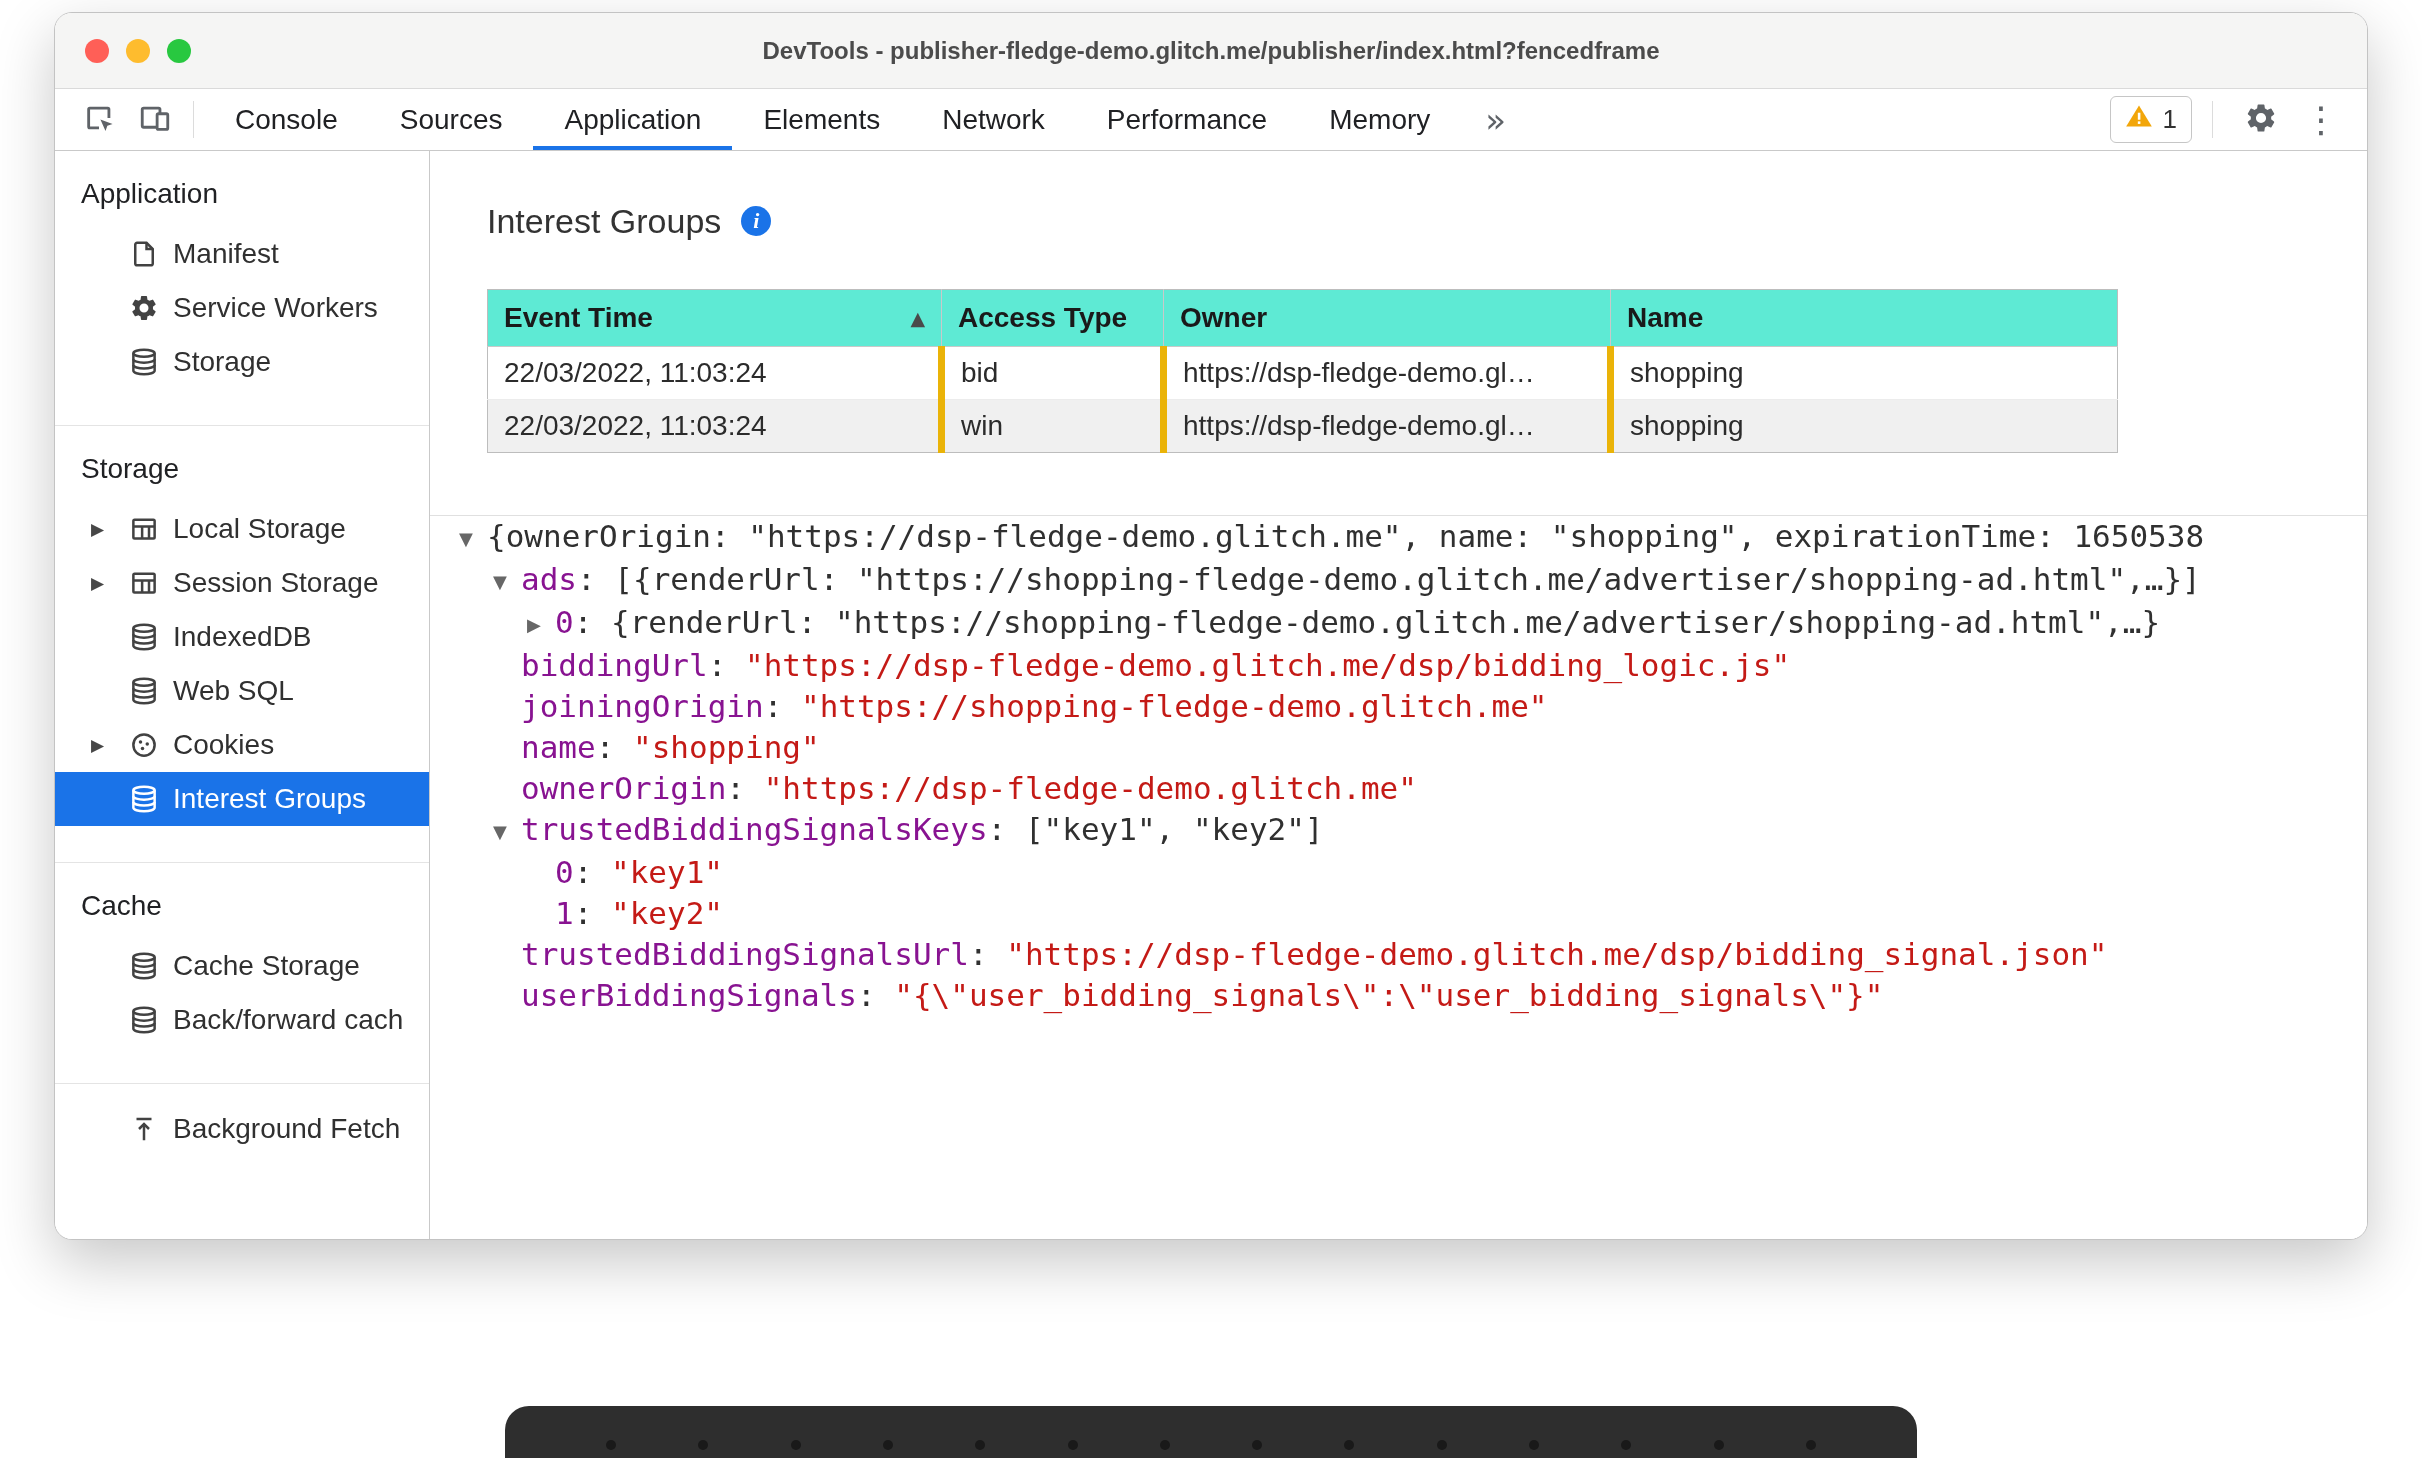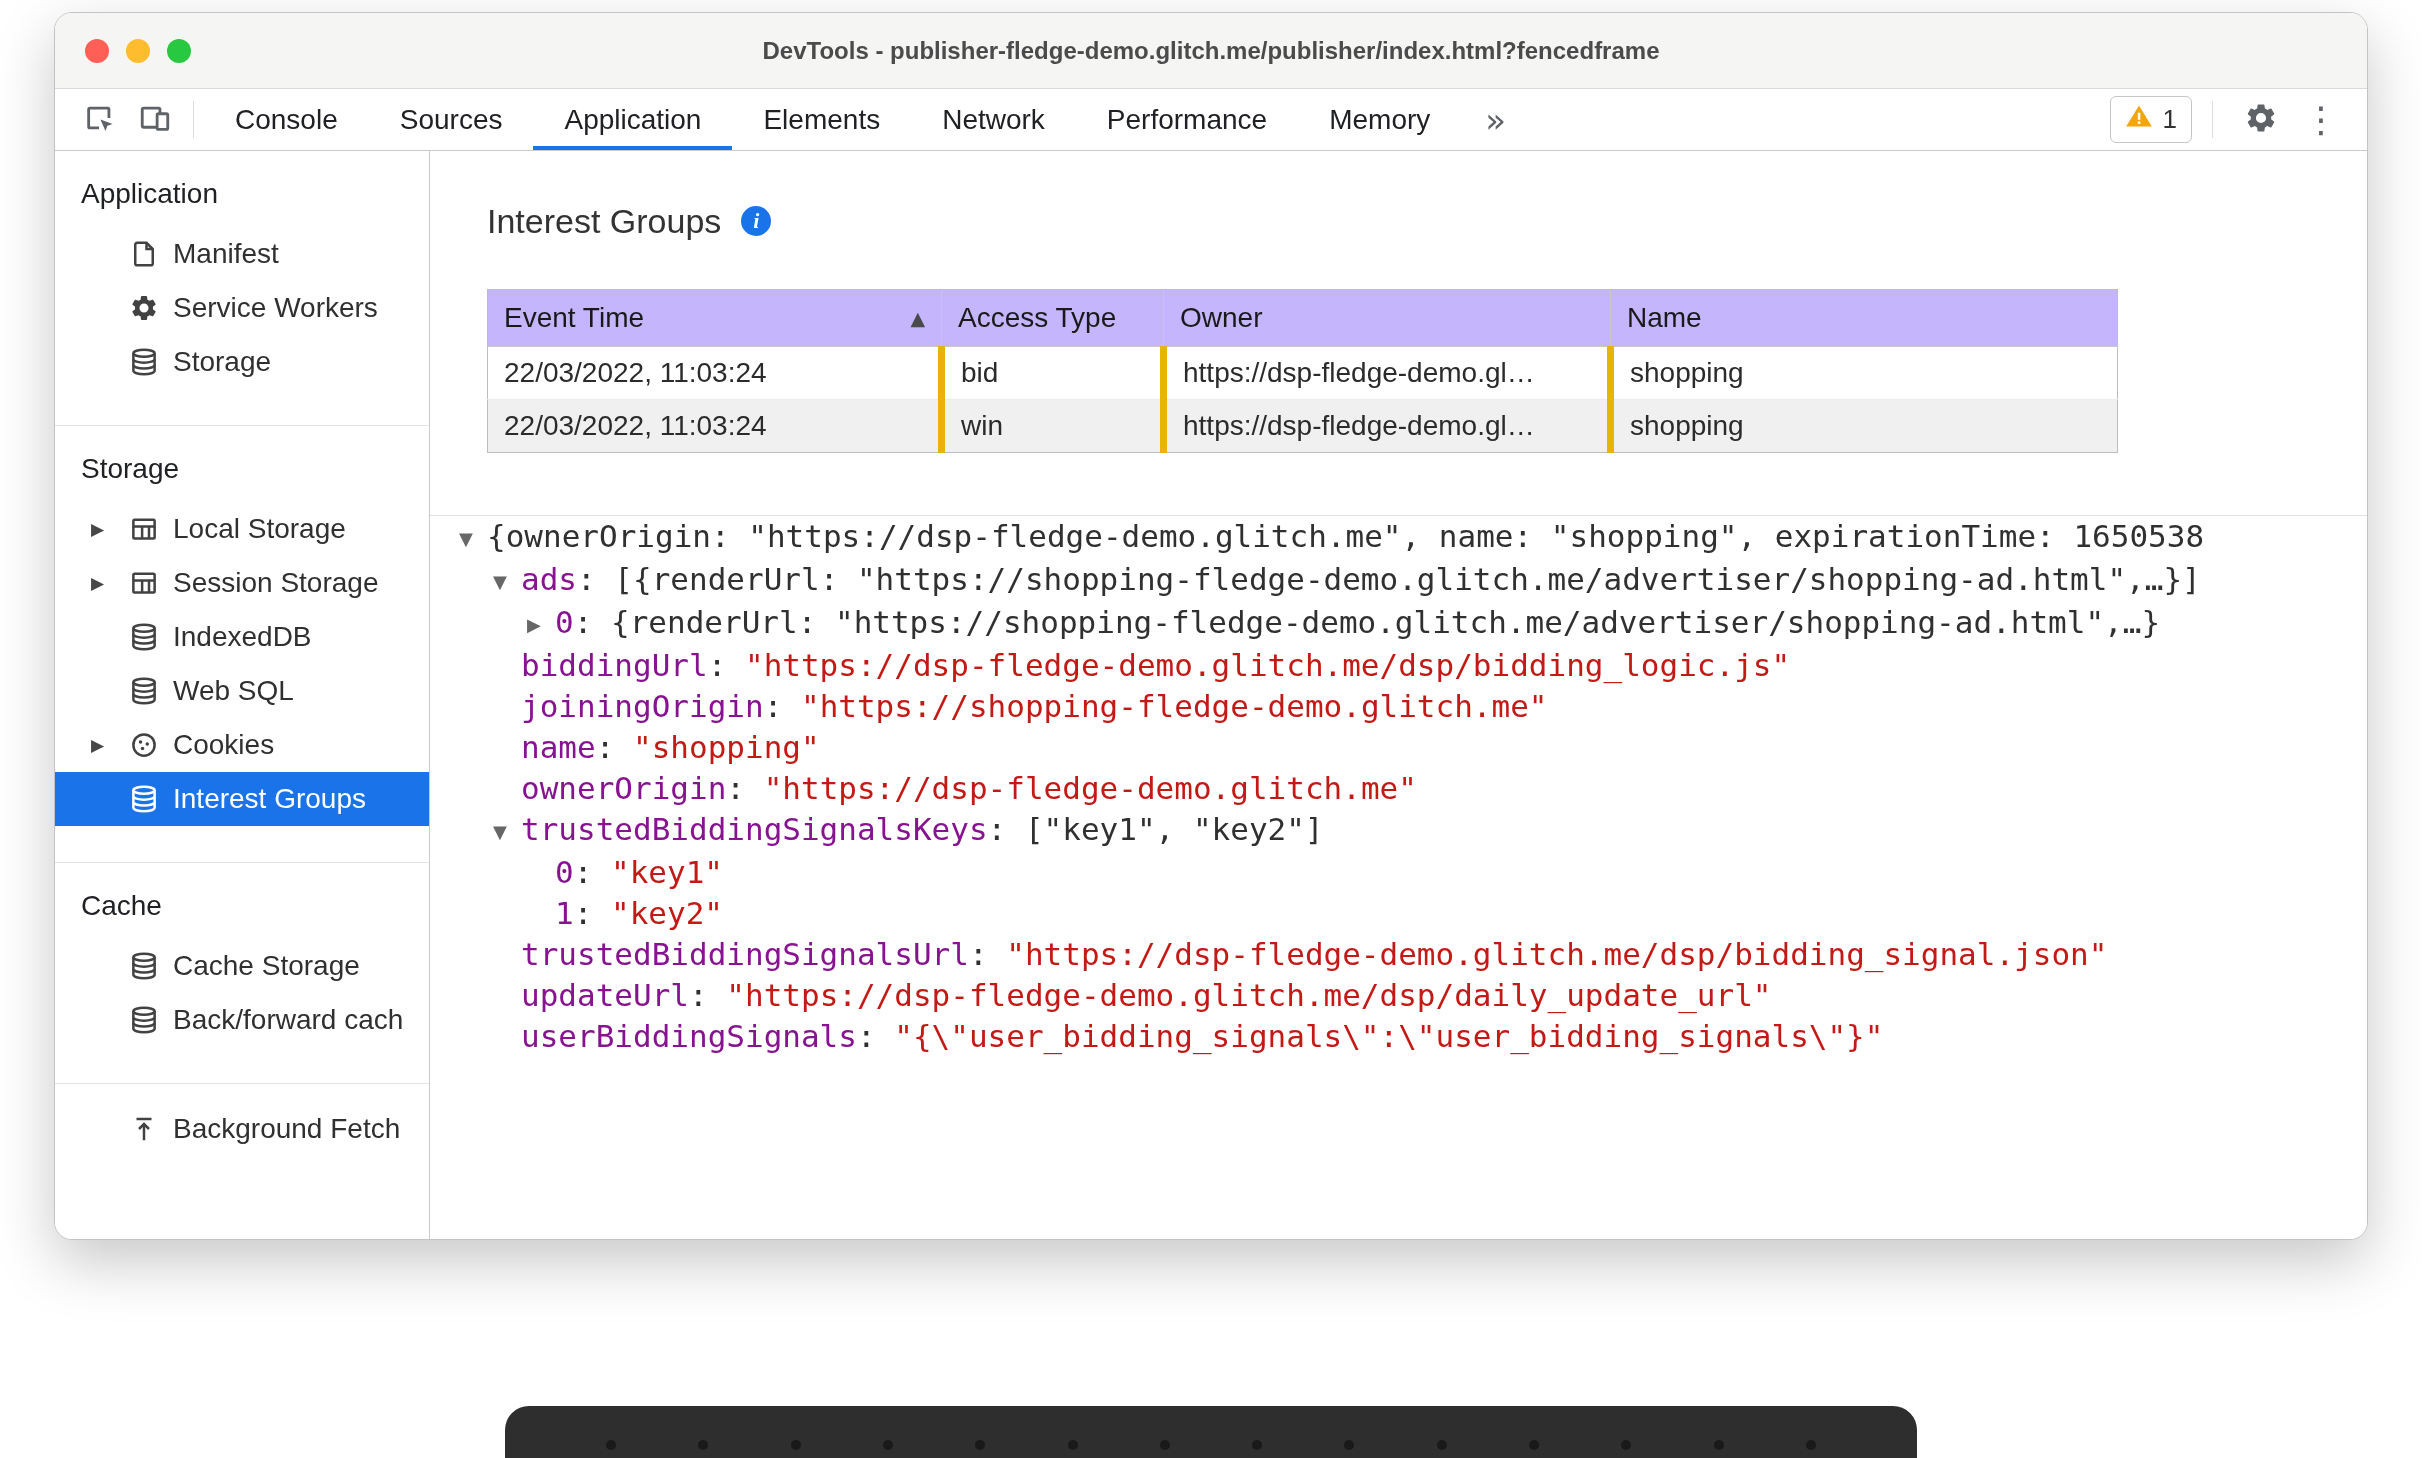--- a/index.html
+++ b/index.html
@@ -57,21 +57,21 @@
   .main{flex:1; min-width:0; overflow:hidden; background:#fff;}
   .panel-title-row{margin:46px 0 0 57px; display:flex; align-items:center; gap:20px; height:48px;}
   .panel-title{font-size:34px; color:#333;}
   .info-dot{width:30px; height:30px; border-radius:50%; background:var(--accent); color:#fff;
     font-family:"Liberation Serif", serif; font-style:italic; font-weight:700; font-size:22px;
     display:flex; align-items:center; justify-content:center;}
 
   table.grid{margin:44px 0 0 57px; border-collapse:collapse; table-layout:fixed; width:1630px;
     font-size:28px; color:#2b2b2b; border:1px solid #bdbdbd;}
   col.c0{width:454px;} col.c1{width:222px;} col.c2{width:447px;} col.c3{width:507px;}
-  th{height:57px; background:#c4b5fd; font-weight:400; text-align:left; padding:0 16px;
+  th{height:57px; background:#5eead4; font-weight:700; text-align:left; padding:0 16px;
     border-right:1px solid #c9c9c9; border-bottom:1px solid #c9c9c9; position:relative; color:#1a1a1a; white-space:nowrap; overflow:hidden;}
   th:last-child{border-right:none;}
   td{height:53px; padding:0 16px; border-right:7px solid #eab308; border-bottom:1px solid #ececec; white-space:nowrap; overflow:hidden;}
   td:last-child{border-right:none;}
   tbody tr:last-child td{border-bottom:none;}
   tbody tr:nth-child(2){background:#f0f0f0;}
   .sort{position:absolute; right:16px; top:50%; transform:translateY(-50%);
     font-family:"DejaVu Sans", sans-serif; font-size:19px; color:#4a4a4a;}
 
   
@@ -353,21 +353,20 @@
             <div class="tree-line" style="padding-left: 91px;"><span class="tri">▼</span><span class="seg-key">ads</span><span class="seg-plain">: [{renderUrl: "https://shopping-fledge-demo.glitch.me/advertiser/shopping-ad.html",…}]</span></div>
             <div class="tree-line" style="padding-left: 125px;"><span class="tri">▶</span><span class="seg-key">0</span><span class="seg-plain">: {renderUrl: "https://shopping-fledge-demo.glitch.me/advertiser/shopping-ad.html",…}</span></div>
             <div class="tree-line" style="padding-left: 91px;"><span class="seg-key">biddingUrl</span><span class="seg-plain">: </span><span class="seg-string">"https://dsp-fledge-demo.glitch.me/dsp/bidding_logic.js"</span></div>
             <div class="tree-line" style="padding-left: 91px;"><span class="seg-key">joiningOrigin</span><span class="seg-plain">: </span><span class="seg-string">"https://shopping-fledge-demo.glitch.me"</span></div>
             <div class="tree-line" style="padding-left: 91px;"><span class="seg-key">name</span><span class="seg-plain">: </span><span class="seg-string">"shopping"</span></div>
             <div class="tree-line" style="padding-left: 91px;"><span class="seg-key">ownerOrigin</span><span class="seg-plain">: </span><span class="seg-string">"https://dsp-fledge-demo.glitch.me"</span></div>
             <div class="tree-line" style="padding-left: 91px;"><span class="tri">▼</span><span class="seg-key">trustedBiddingSignalsKeys</span><span class="seg-plain">: ["key1", "key2"]</span></div>
             <div class="tree-line" style="padding-left: 125px;"><span class="seg-key">0</span><span class="seg-plain">: </span><span class="seg-string">"key1"</span></div>
             <div class="tree-line" style="padding-left: 125px;"><span class="seg-key">1</span><span class="seg-plain">: </span><span class="seg-string">"key2"</span></div>
             <div class="tree-line" style="padding-left: 91px;"><span class="seg-key">trustedBiddingSignalsUrl</span><span class="seg-plain">: </span><span class="seg-string">"https://dsp-fledge-demo.glitch.me/dsp/bidding_signal.json"</span></div>
-            <div class="tree-line" style="padding-left: 91px;"><span class="seg-key">updateUrl</span><span class="seg-plain">: </span><span class="seg-string">"https://dsp-fledge-demo.glitch.me/dsp/daily_update_url"</span></div>
             <div class="tree-line" style="padding-left: 91px;"><span class="seg-key">userBiddingSignals</span><span class="seg-plain">: </span><span class="seg-string">"{\"user_bidding_signals\":\"user_bidding_signals\"}"</span></div>
           </div>
       </main>
     </div>
 
   </div>
 
   <div class="dock" id="dock">
       <span class="dock-dot"></span>
       <span class="dock-dot"></span>

